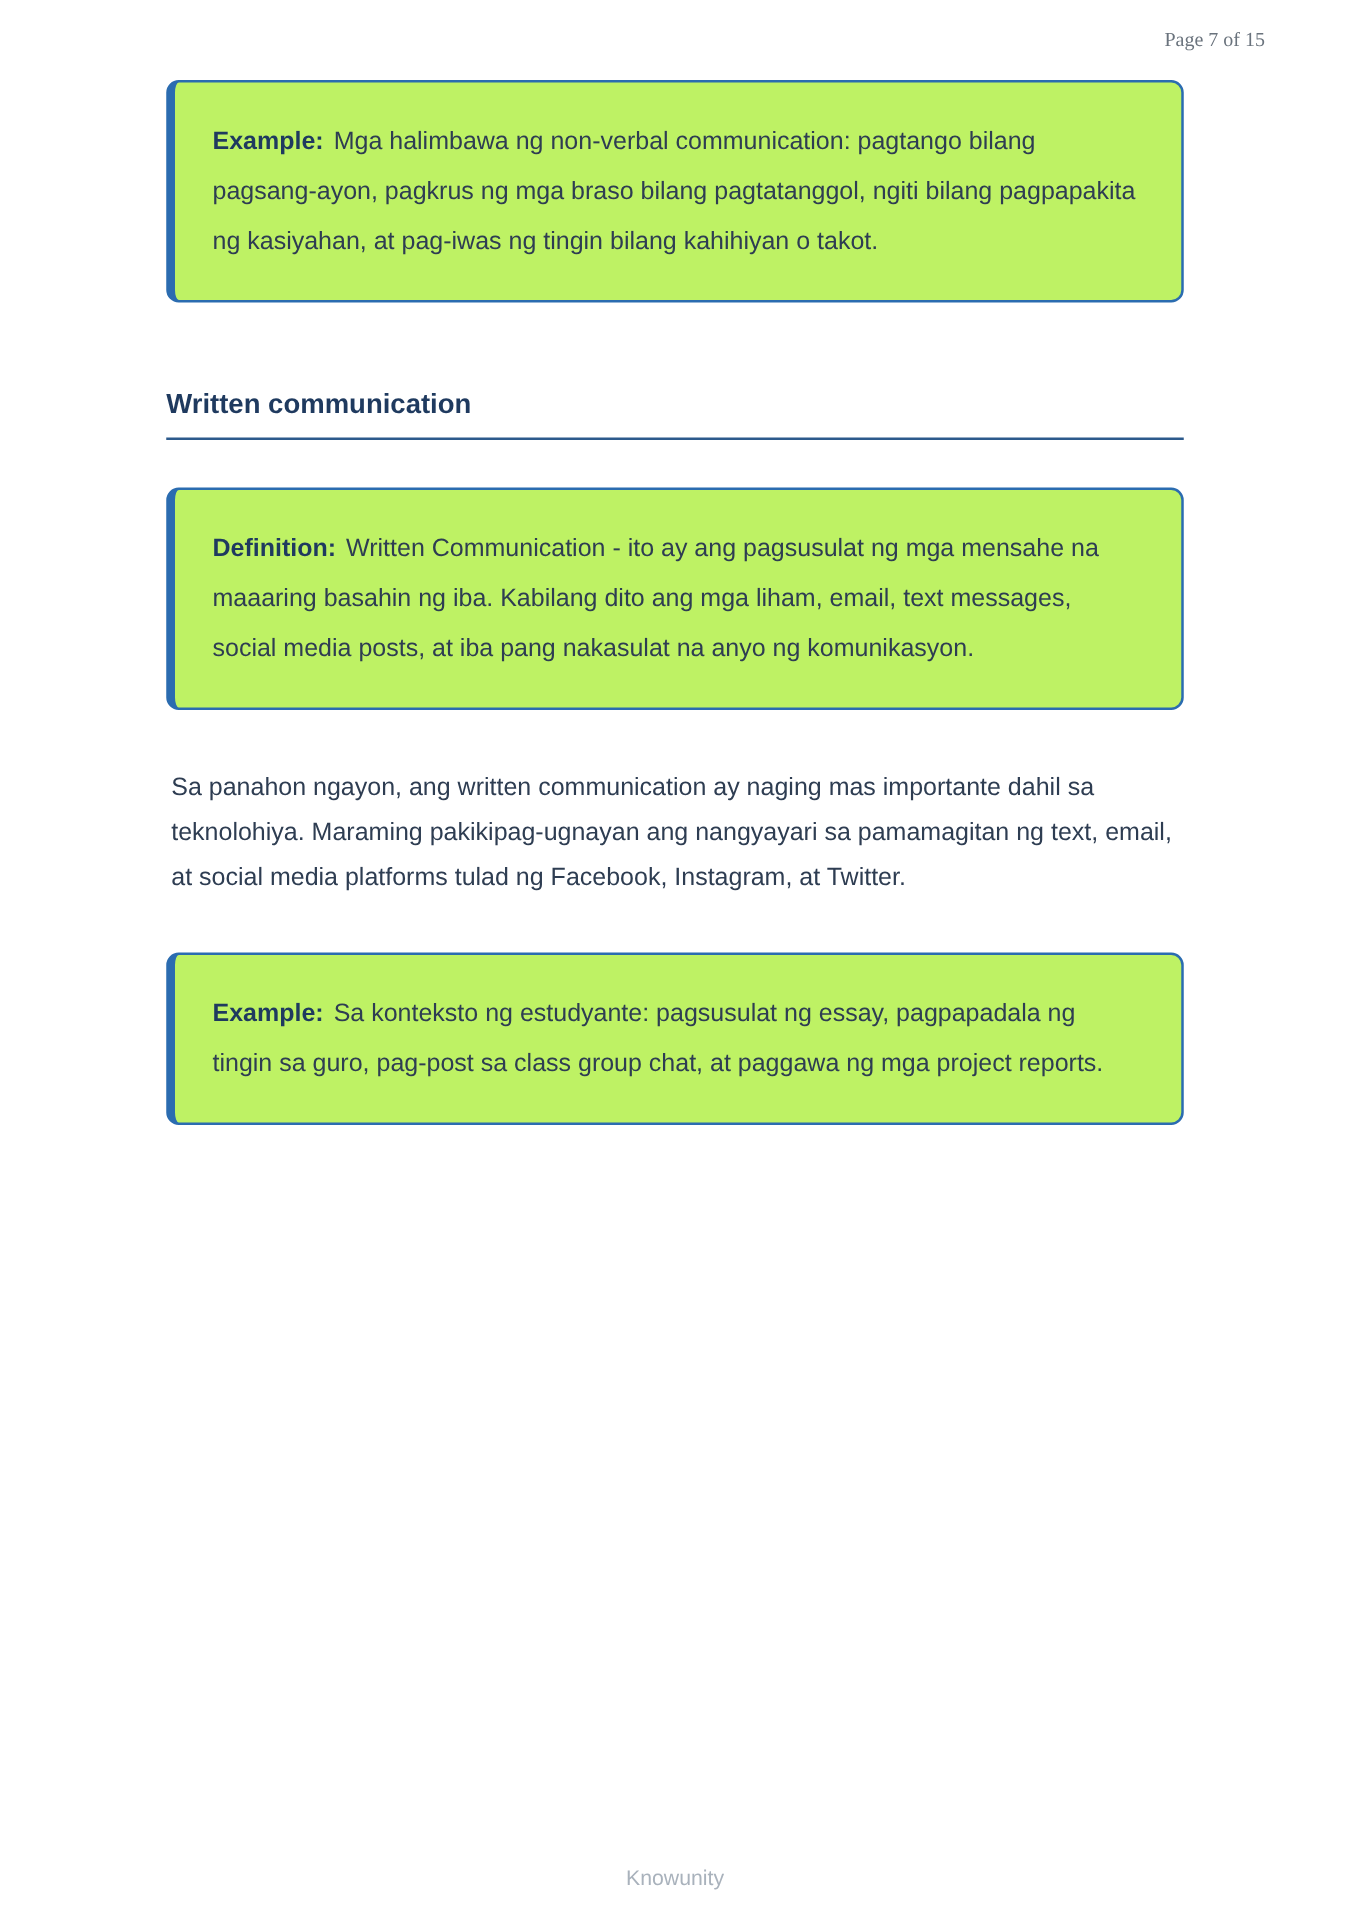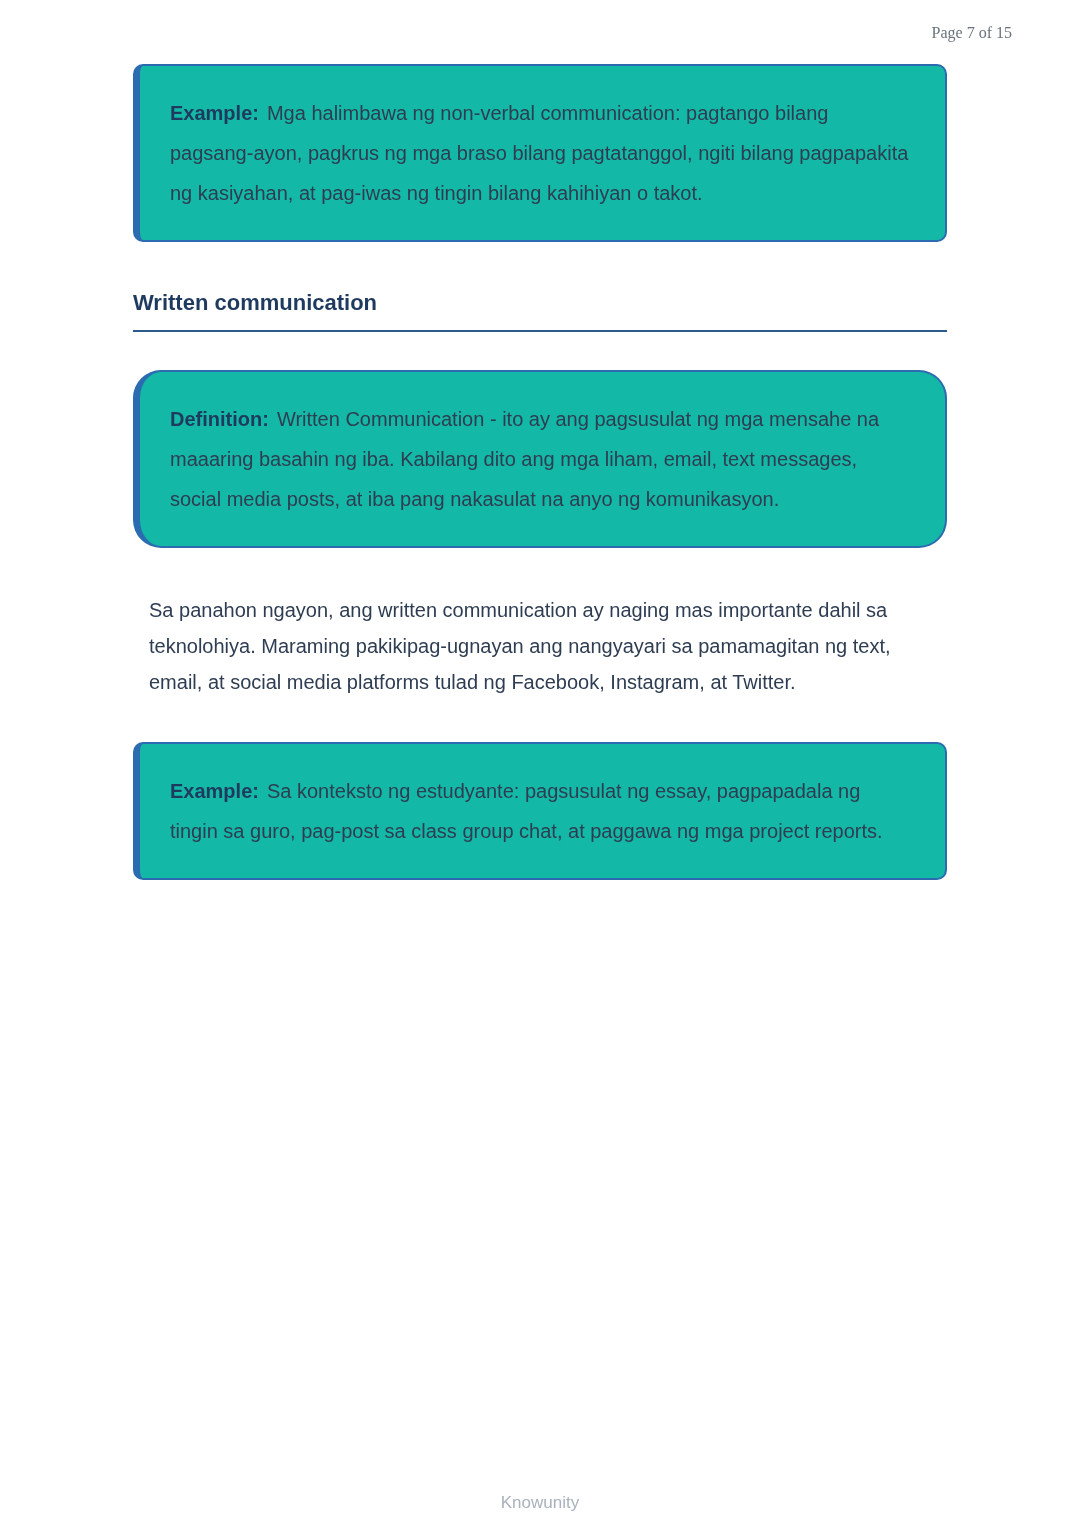--- a/index.html
+++ b/index.html
@@ -22,44 +22,44 @@
     text-align: center;
   }
   .content {
     padding: 64px 133px 0 133px;
   }
   .callout {
     border: 2px solid #2b6cb0;
     border-left-width: 7px;
     border-radius: 10px;
     padding: 27px 32px 27px 30px;
-    background: #14b8a6;
+    background: #bef264;
   }
   .callout-text {
     margin: 0;
     font-size: 20px;
     line-height: 40px;
     color: #2e3d52;
   }
   .callout-label {
     font-weight: bold;
     color: #1f3a5f;
     margin-right: 8px;
   }
   .section-heading {
-    margin: 48px 0 0 0;
+    margin: 68px 0 0 0;
     padding: 0 0 14px 0;
     font-size: 22px;
     font-weight: bold;
     color: #1f3a5f;
     border-bottom: 2px solid #2c5a8c;
   }
-  .callout--definition { margin-top: 38px; border-radius: 28px; }
+  .callout--definition { margin-top: 38px; }
   .body-paragraph {
-    margin: 44px 0 0 16px;
+    margin: 44px 0 0 4px;
     font-size: 20px;
     line-height: 36px;
     color: #2e3d52;
   }
   .callout--example2 { margin-top: 42px; }
   .footer {
     position: absolute;
     bottom: 14px;
     left: 0;
     width: 100%;

